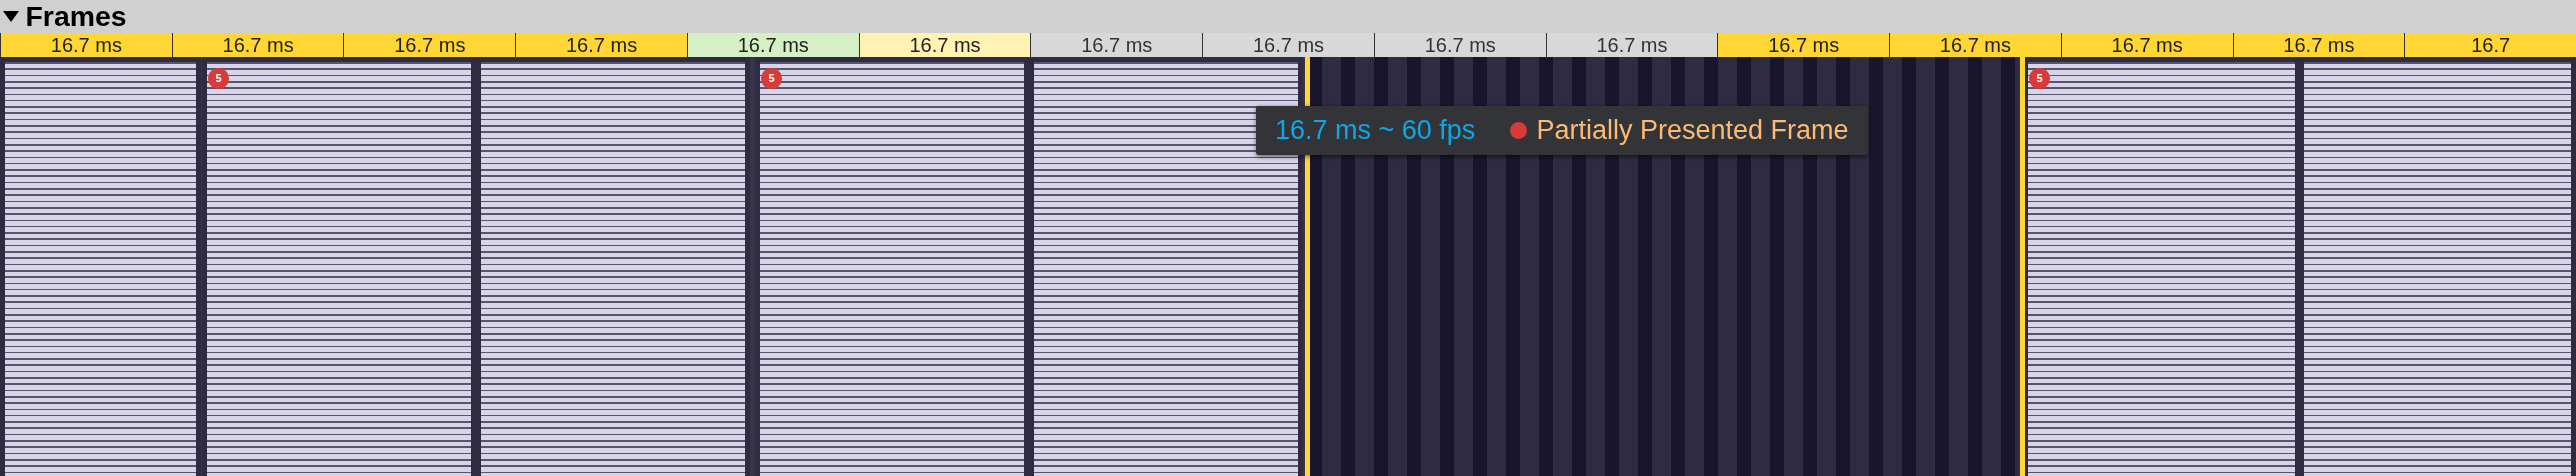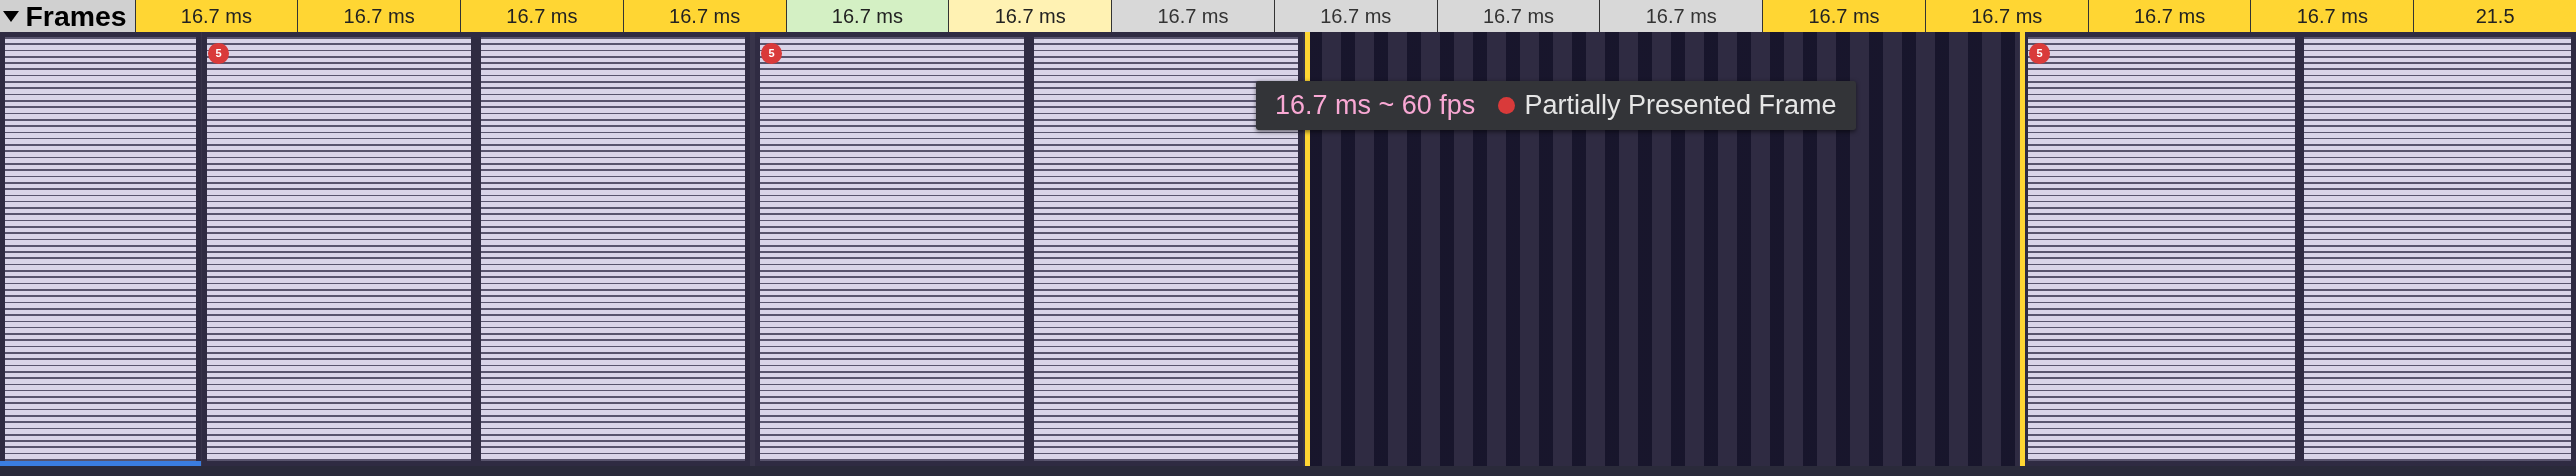--- a/index.html
+++ b/index.html
@@ -1,24 +1,25 @@
 <!DOCTYPE html>
 <html style="font-size:12.6px"><head>
 <meta charset="utf-8">
 <style>
   * { margin: 0; padding: 0; box-sizing: border-box; }
   html, body { width: 2576px; height: 477px; overflow: hidden; font-family: Arial, Helvetica, sans-serif; background: #2a2a3a; }
 
   
   .frames-row {
     display: flex;
-    height: 32px;
+    height: 57px;
     width: 100%;
     align-items: stretch;
     user-select: none;
+    flex-direction: column;
   }
   .frames-label {
     display: flex;
     align-items: center;
     background: #d0d0d0;
     color: #000;
     font-size: 28.4px;
     font-weight: 600;
     padding: 0 8px 0 3.2px;
     flex: 0 0 auto;
@@ -120,22 +121,22 @@
     box-shadow: 0 1.6px 4.7px rgba(0,0,0,0.5);
     white-space: nowrap;
     z-index: 50;
   }
   .tooltip-swatch {
     width: 17.4px; height: 17.4px;
     background: #d93a3a;
     border-radius: 50%;
     margin: 0 9.5px 0 14.2px;
   }
-  .tooltip .main { color: #f9a8d4; margin-right: 8px; }
-  .tooltip .sub  { color: #e5e5e5; }
+  .tooltip .main { color: #0ea5e9; margin-right: 20px; }
+  .tooltip .sub  { color: #fdba74; }
 
   
   .marker {
     position: absolute;
     bottom: 0;
     height: 4.7px;
     background: #3a7de0;
   }
 
   
@@ -163,21 +164,21 @@
       <div class="frame-cell c-green">16.7 ms</div>
       <div class="frame-cell c-cream">16.7 ms</div>
       <div class="frame-cell c-gray">16.7 ms</div>
       <div class="frame-cell c-gray">16.7 ms</div>
       <div class="frame-cell c-gray">16.7 ms</div>
       <div class="frame-cell c-gray">16.7 ms</div>
       <div class="frame-cell c-yellow">16.7 ms</div>
       <div class="frame-cell c-yellow">16.7 ms</div>
       <div class="frame-cell c-yellow">16.7 ms</div>
       <div class="frame-cell c-yellow">16.7 ms</div>
-      <div class="frame-cell c-yellow">21.5</div>
+      <div class="frame-cell c-yellow">16.7</div>
     </div>
 </div>
 
 <div class="shots-row">
   <div id="shots-container">
       <div class="shot" style="left: 0px; width: 201px;">
         <div class="textcol"></div>
       </div>
       <div class="shot" style="left: 202px; width: 548px;">
         <div class="textcol"></div>

